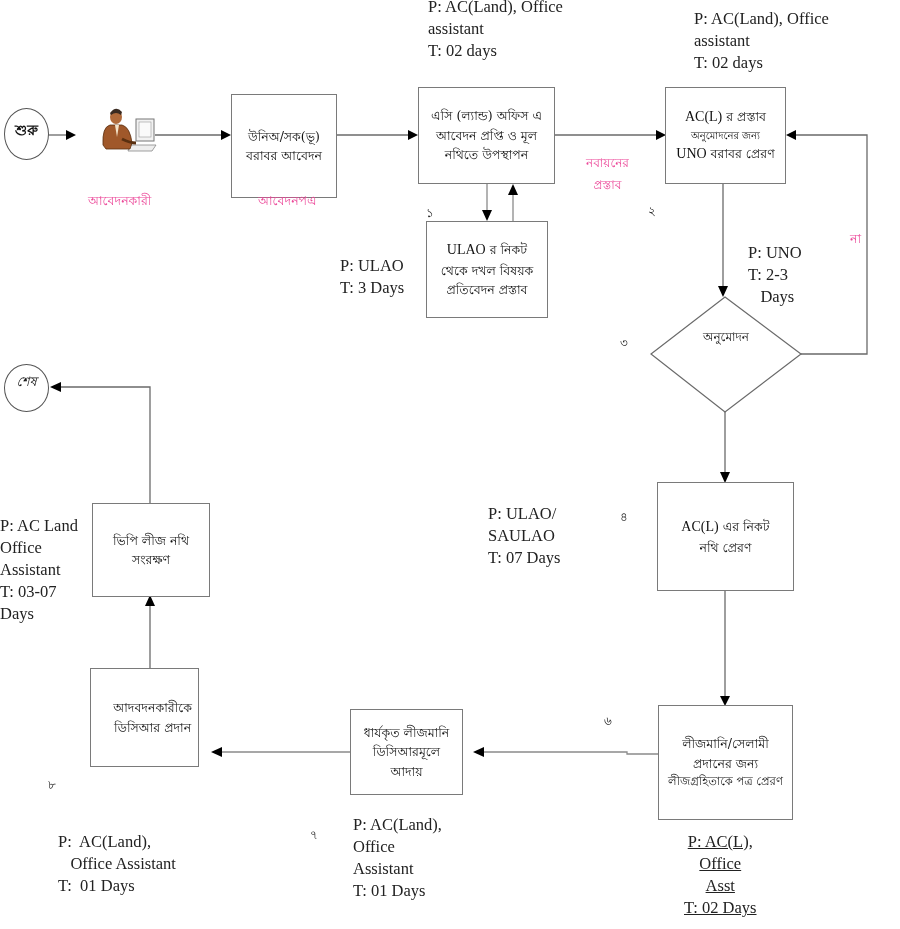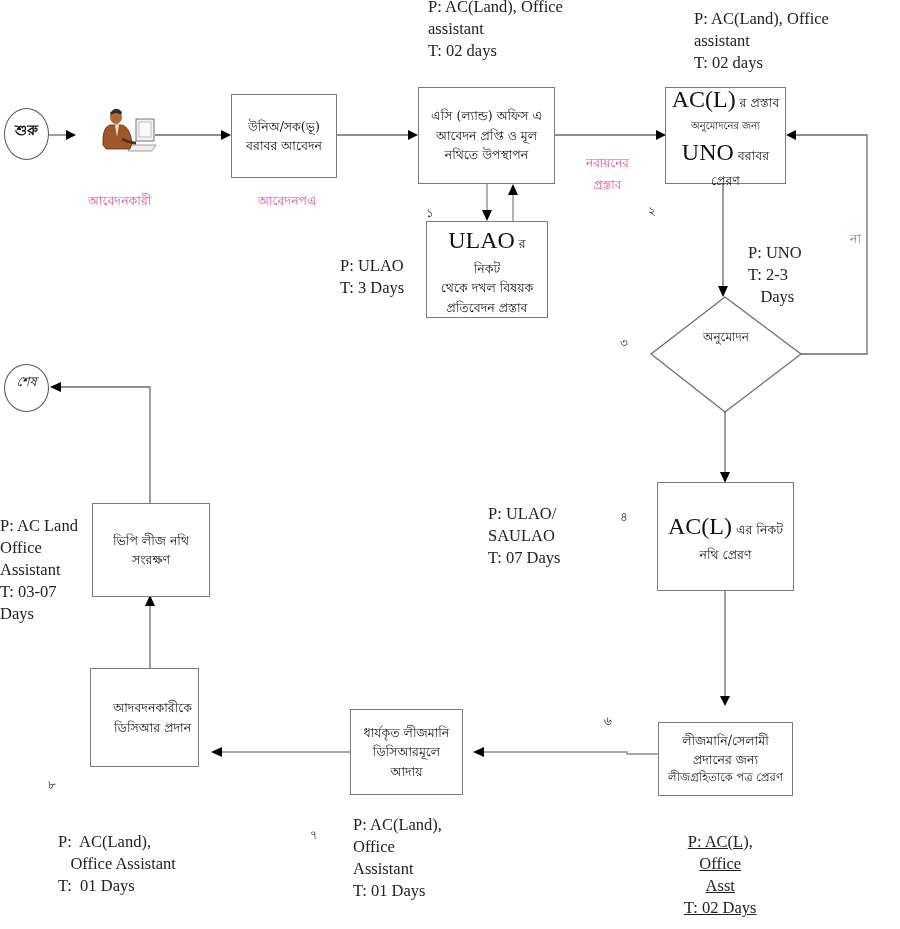--- a/index.html
+++ b/index.html
@@ -2,21 +2,21 @@
 <html><head>
   <meta charset="utf-8">
   <style>
     html, body { margin: 0; padding: 0; background: #ffffff; }
     body { width: 900px; height: 929px; position: relative; overflow: hidden;
            font-family: "DejaVu Serif", "Liberation Serif", serif; color: #111; }
     #canvas { position: absolute; left: 0; top: 0; width: 900px; height: 929px; }
     .node { position: absolute; box-sizing: border-box; border: 1.5px solid #7a7a7a; background: #fff;
             display: flex; align-items: center; justify-content: center; text-align: center;
             font-size: 12.5px; line-height: 1.55; padding: 4px 6px; }
-    .node .latin { font-family: "Liberation Serif", serif; font-size: 24px; }
+    .node .latin { font-family: "Liberation Serif", serif; font-size: 14px; }
     .circle { position: absolute; box-sizing: border-box; border: 1.2px solid #555; border-radius: 50%;
               background: #fff; display: flex; align-items: flex-start; justify-content: center;
               font-size: 14px; font-weight: bold; padding-top: 10px; }
     .diamond-text { position: absolute; text-align: center; font-size: 12px; line-height: 1.6; }
     .diamond-text .latin { font-family: "Liberation Serif", serif; font-size: 19px; }
     .label { position: absolute; font-family: "Liberation Serif", serif; font-size: 16.5px; line-height: 22px; color: #222; white-space: pre; }
     .bn { position: absolute; font-size: 12.5px; color: #ec4899; white-space: nowrap; }
     .num { position: absolute; font-size: 12px; color: #222; }
     svg line, svg polyline { stroke: #8a8a8a; stroke-width: 1.3; fill: none; }
     svg .dark { stroke: #6a6a6a; }
@@ -83,21 +83,21 @@
     <path d="M30 40 L56 40 L52 46 L28 46 Z" fill="#eee" stroke="#888" stroke-width="0.8"></path>
     <ellipse cx="16" cy="12" rx="6" ry="7" fill="#b06a3a"></ellipse>
     <path d="M10 8 Q16 0 22 7 L21 10 Q16 6 11 10 Z" fill="#3a2a20"></path>
     <path d="M3 40 Q2 22 10 20 L22 20 Q30 22 32 38 L30 44 L6 44 Z" fill="#a0582a" stroke="#5a3010" stroke-width="0.8"></path>
     <path d="M15 20 L17 32 L19 20 Z" fill="#f4e3c9"></path>
     <path d="M22 34 Q30 38 36 38" stroke="#5a3010" stroke-width="3" fill="none"></path>
   </svg>
 </div>
 <div class="bn" style="left:88px;top:192px;">আবেদনকারী</div>
 
-<div class="node" style="left:231px;top:94px;width:106px;height:84px;">
+<div class="node" style="left:231px;top:94px;width:106px;height:104px;">
   <div>
     <div>উনিঅ/সক(ভূ)</div>
     <div>বরাবর আবেদন</div>
   </div>
 </div>
 <div class="bn" style="left:258px;top:192px;">আবেদনপএ</div>
 
 <div class="label" style="left:428px;top:-4px;">P: AC(Land), Office
 assistant
 T: 02 days</div>
@@ -151,21 +151,21 @@
 T: 07 Days</div>
 <div class="num" style="left:620px;top:508px;">৪</div>
 <div class="node" style="left:657px;top:482px;width:137px;height:109px;">
   <div>
     <div><span class="latin">AC(L)</span><span> এর নিকট</span></div>
     <div>নথি প্রেরণ</div>
   </div>
 </div>
 
 <div class="num" style="left:604px;top:712px;">৬</div>
-<div class="node" style="left:658px;top:705px;width:135px;height:74px;padding:4px 2px;margin-top:17px;">
+<div class="node" style="left:658px;top:705px;width:135px;height:115px;padding:4px 2px;">
   <div>
     <div>লীজমানি/সেলামী</div>
     <div>প্রদানের জন্য</div>
     <div style="font-size:11.5px;">লীজগ্রহিতাকে পত্র প্রেরণ</div>
   </div>
 </div>
 <div class="label" style="left:684px;top:831px;text-align:center;text-decoration:underline;">P: AC(L),
 Office
 Asst
 T: 02 Days</div>

